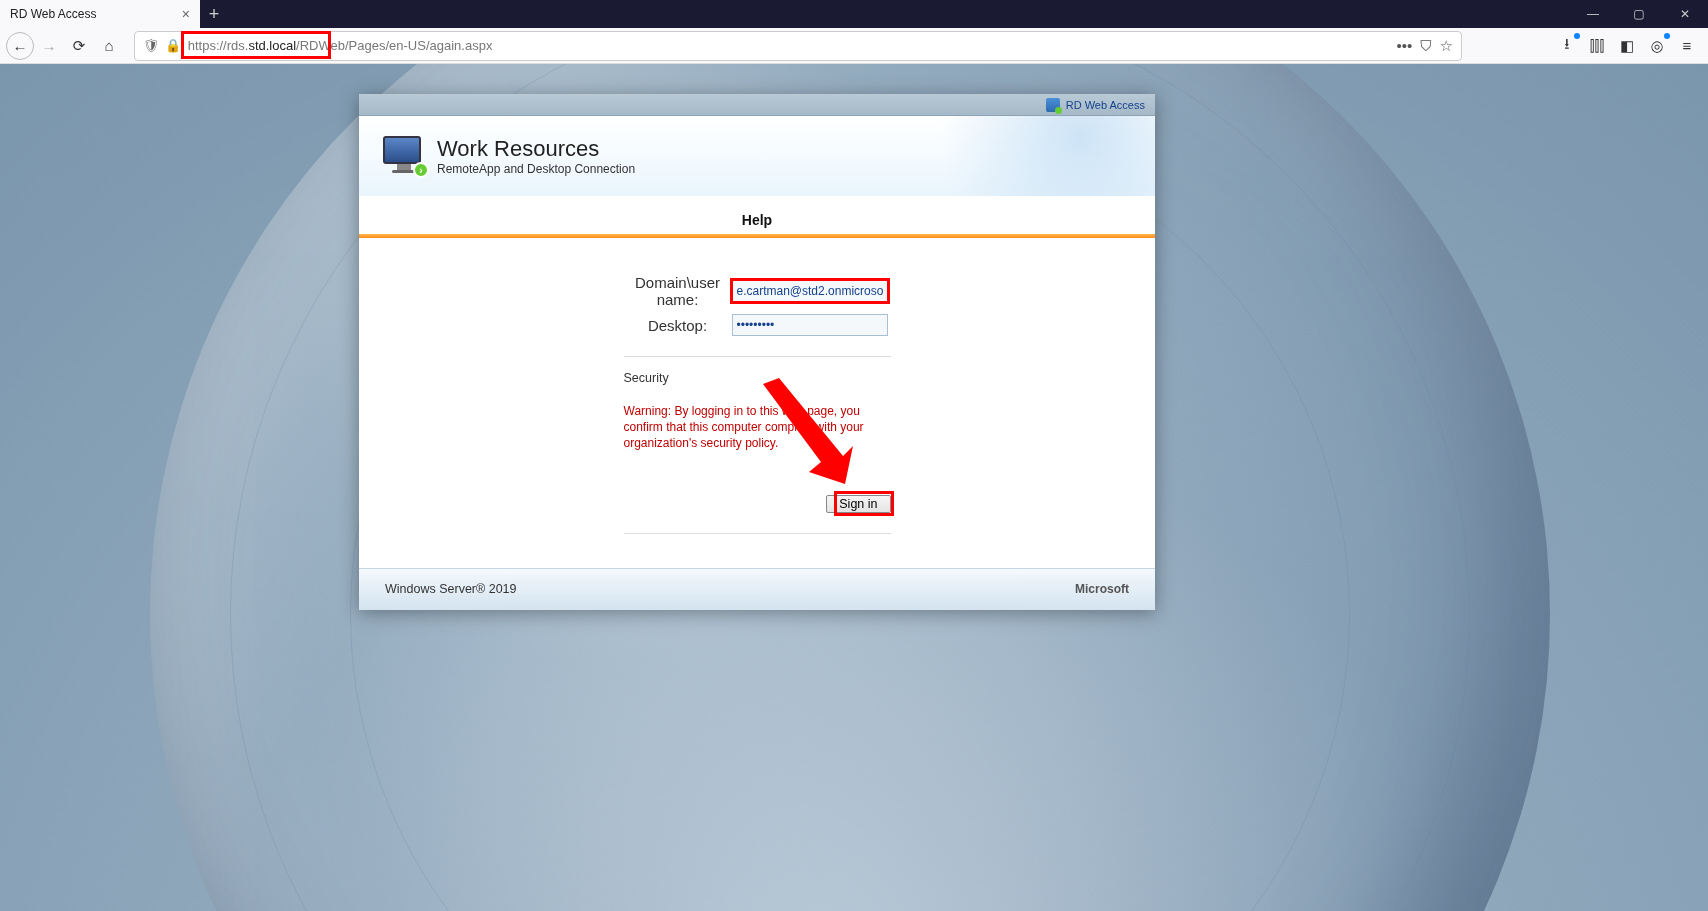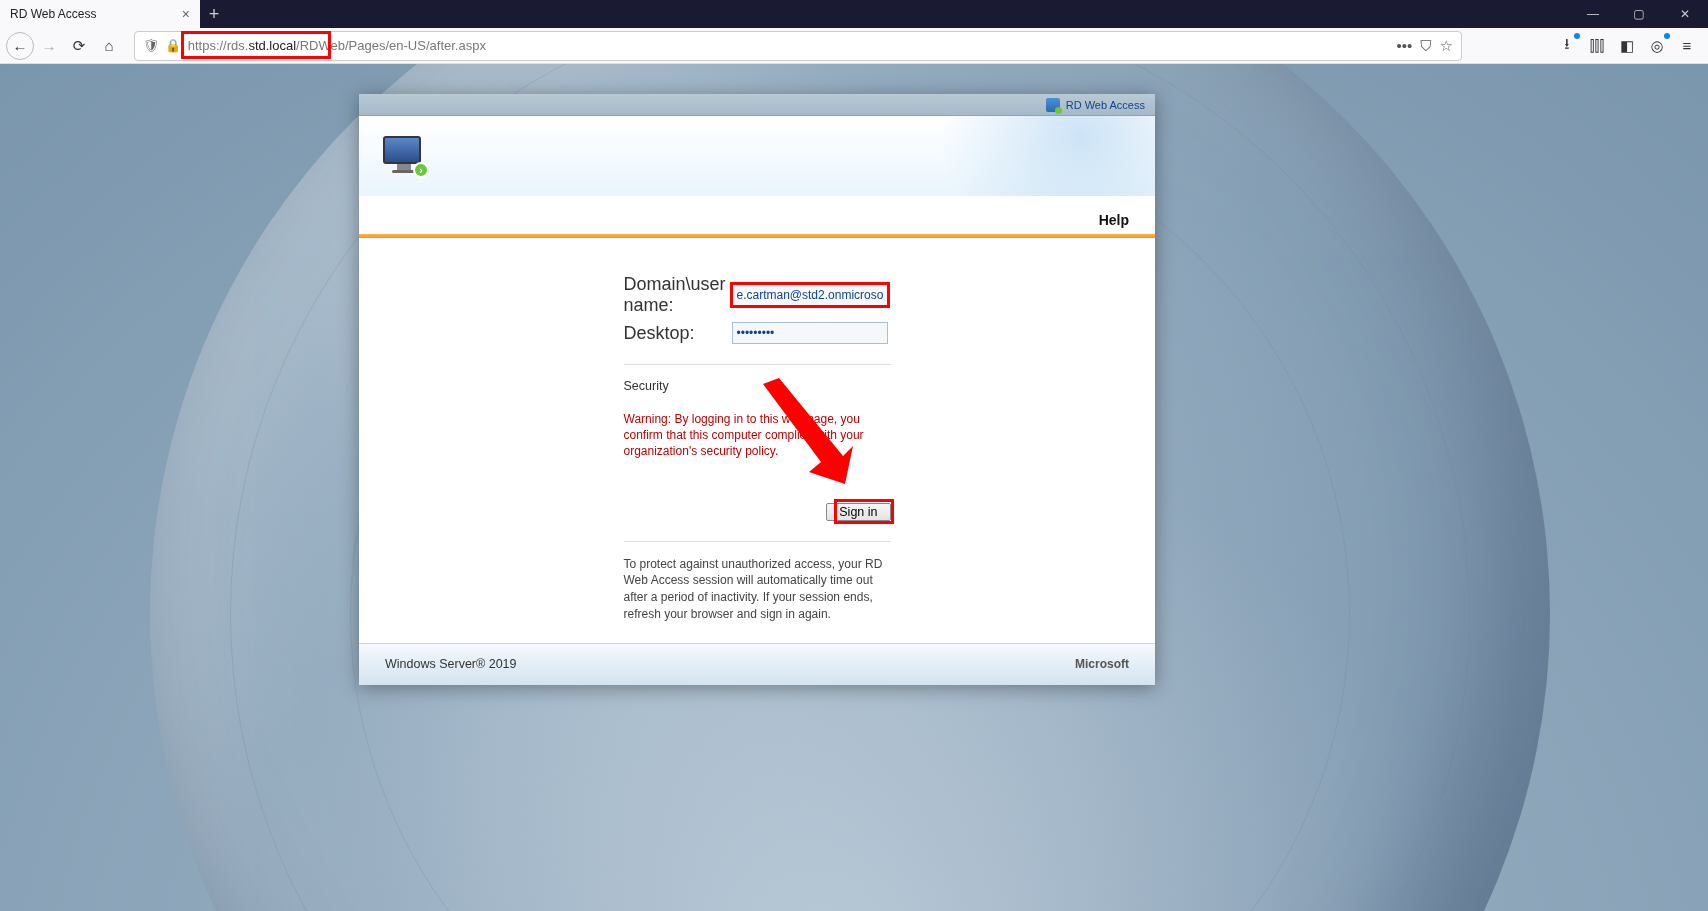--- a/index.html
+++ b/index.html
@@ -192,21 +192,21 @@
   .monitor-icon .badge {
     position:absolute; bottom:-2px; right:-4px; width:16px; height:16px;
     background:#6c3; border-radius:50%; border:2px solid #fff;
     display:flex; align-items:center; justify-content:center;
     color:#fff; font-size:10px; font-weight:bold;
   }
   .header-text h1 { font-size: 22px; font-weight: 400; color:#222; }
   .header-text p { font-size: 12px; color:#333; }
 
   .help-row {
-    text-align: right;
+    text-align: center;
     padding: 16px 26px 6px;
     font-size: 14px;
     color:#111;
     font-weight:600;
   }
   .orange-bar {
     height: 4px;
     background: linear-gradient(to bottom, #ffb84d, #ff8c1a);
     margin: 0;
   }
@@ -218,22 +218,22 @@
     width: 267px;
     margin: 0 auto;
   }
   .form-row {
     display: flex;
     align-items: center;
     margin-bottom: 6px;
   }
   .form-row label {
     flex: 0 0 108px;
-    text-align: left;
-    font-size: 18px;
+    text-align: center;
+    font-size: 15px;
     color:#333;
     padding-right: 0;
   }
   .form-row .field-wrap { position:relative; }
   .form-row input {
     width: 156px;
     height: 22px;
     font-size: 12px;
     padding: 1px 4px;
     border: 1px solid #a8bfd4;
@@ -319,21 +319,21 @@
 <div class="toolbar">
   <div class="nav-btn circ">←</div>
   <div class="nav-btn disabled">→</div>
   <div class="nav-btn">⟳</div>
   <div class="nav-btn">⌂</div>
 
   <div class="urlbar">
     <span class="shield">🛡</span>
     <span class="lock">🔒</span>
     <span class="url-text">
-      <span>https://</span><span>rds.</span><span class="bolded">std.local</span><span>/RDWeb/Pages/en-US/after.aspx</span>
+      <span>https://</span><span>rds.</span><span class="bolded">std.local</span><span>/RDWeb/Pages/en-US/again.aspx</span>
     </span>
     <span class="icon-right">•••</span>
     <span class="icon-right">⛉</span>
     <span class="icon-right">☆</span>
     <div class="url-highlight"></div>
   </div>
 
   <div class="nav-btn" style="position:relative;">⭳<span style="position:absolute;top:2px;right:2px;width:6px;height:6px;background:#0a84ff;border-radius:50%;"></span></div>
   <div class="nav-btn">⫿⫿⫿</div>
   <div class="nav-btn">◧</div>
@@ -350,20 +350,24 @@
       <span>RD Web Access</span>
     </div>
 
     <div class="panel-header">
       <div class="swirl"></div>
       <div class="monitor-icon">
         <div class="screen"></div>
         <div class="stand"></div>
         <div class="base"></div>
         <div class="badge">›</div>
+      </div>
+      <div class="header-text">
+        <h1>Work Resources</h1>
+        <p>RemoteApp and Desktop Connection</p>
       </div>
     </div>
 
     <div class="help-row">Help</div>
     <div class="orange-bar"></div>
 
     <div class="form-area">
       <div class="form-inner">
         <div class="form-row">
           <label>Domain\user name:</label>
@@ -386,21 +390,20 @@
 
         <div class="signin-row">
           <span style="position:relative; display:inline-block;">
             <button class="signin-btn">Sign in</button>
             <span class="btn-highlight"></span>
           </span>
         </div>
 
         <hr class="hr">
 
-        <div class="info-text">To protect against unauthorized access, your RD Web Access session will automatically time out after a period of inactivity. If your session ends, refresh your browser and sign in again.</div>
       </div>
     </div>
 
     <div class="panel-footer">
       <span>Windows Server® 2019</span>
       <span class="ms">Microsoft</span>
     </div>
   </div>
 
   <svg class="arrow" width="100" height="110">

